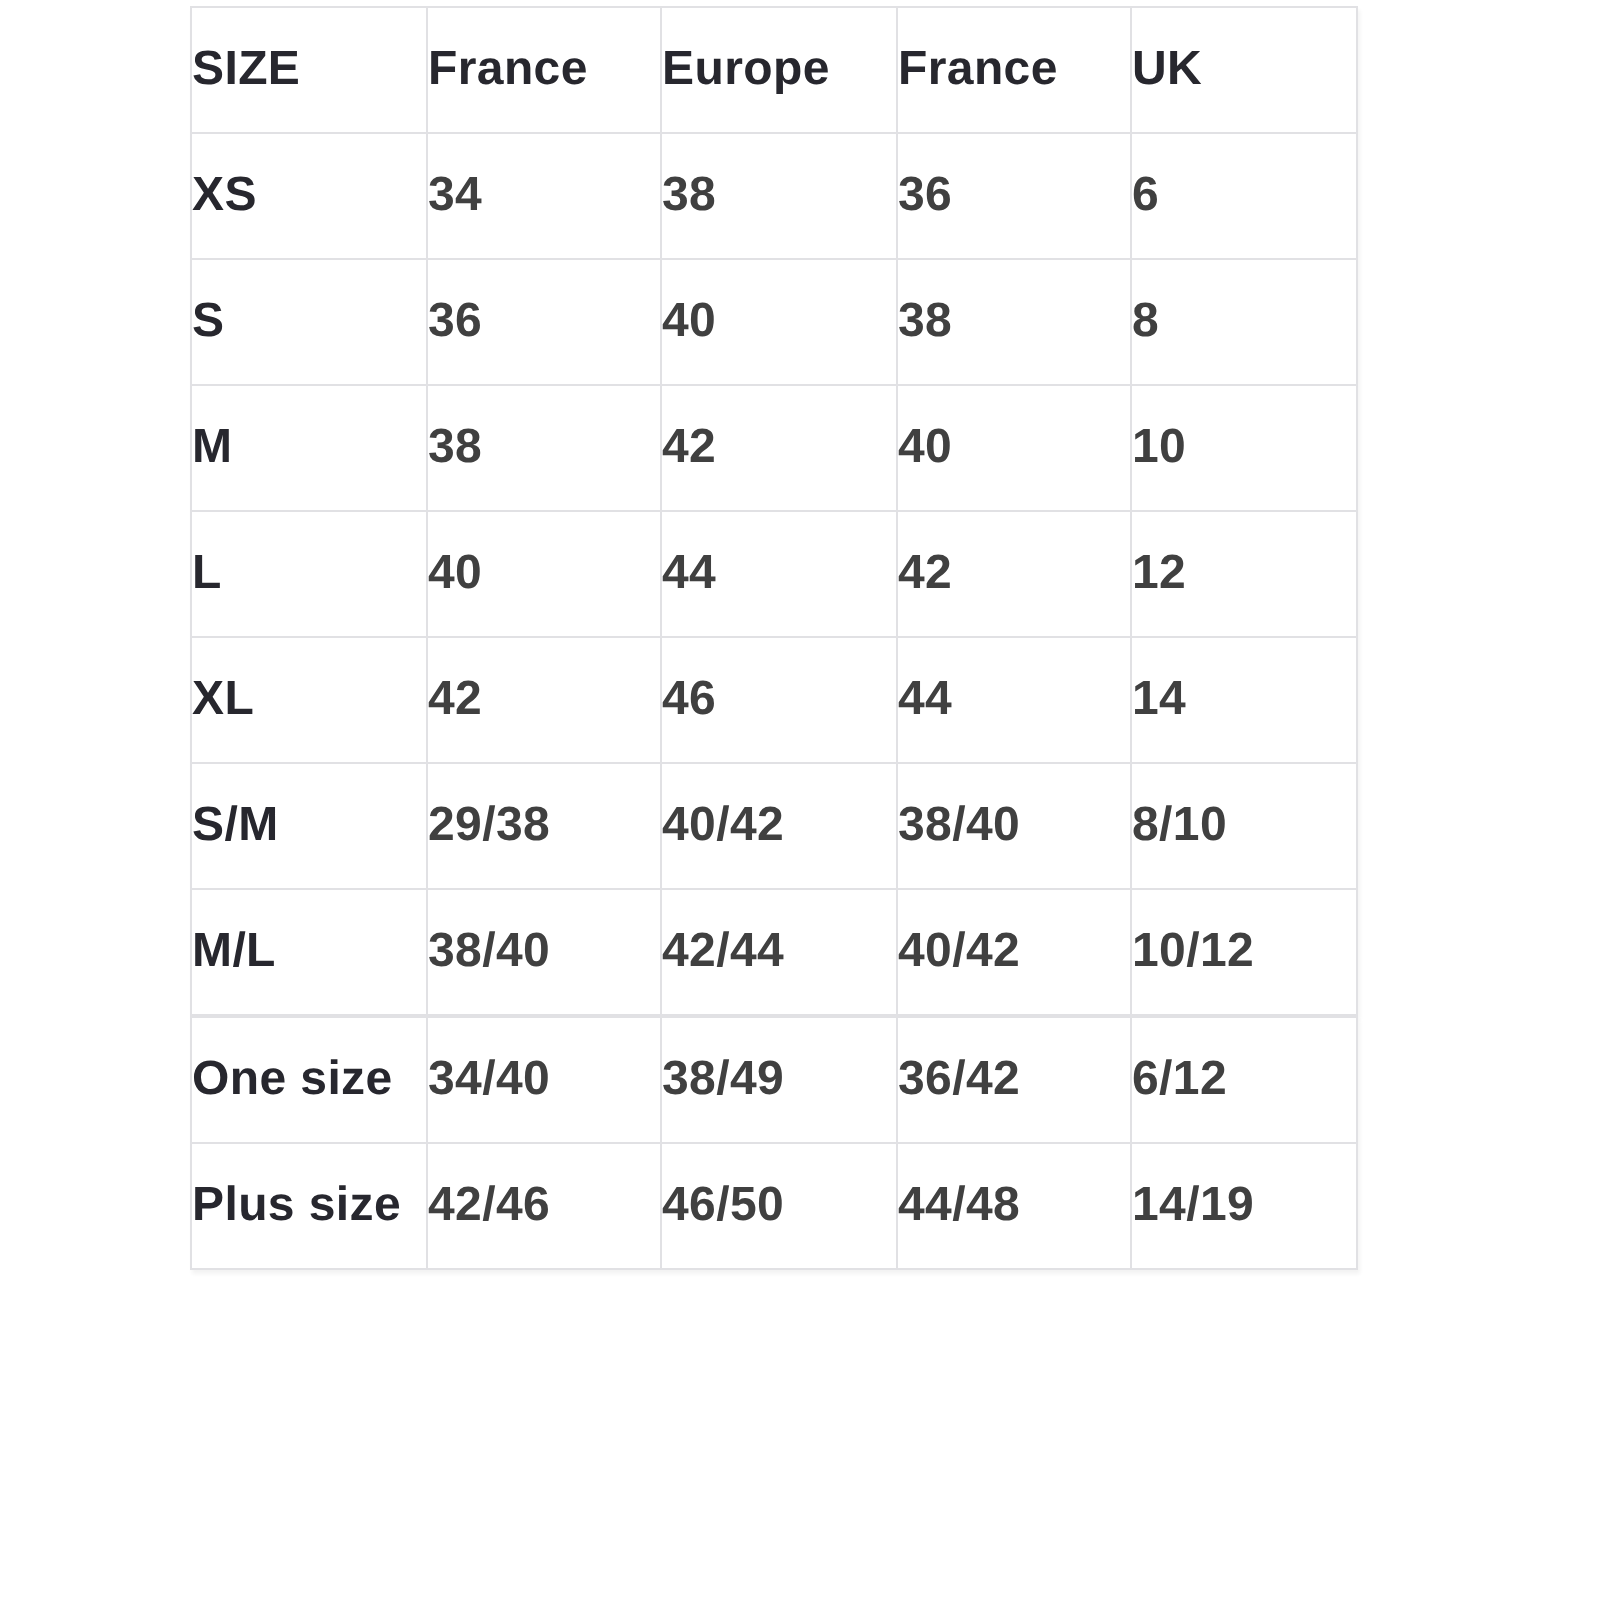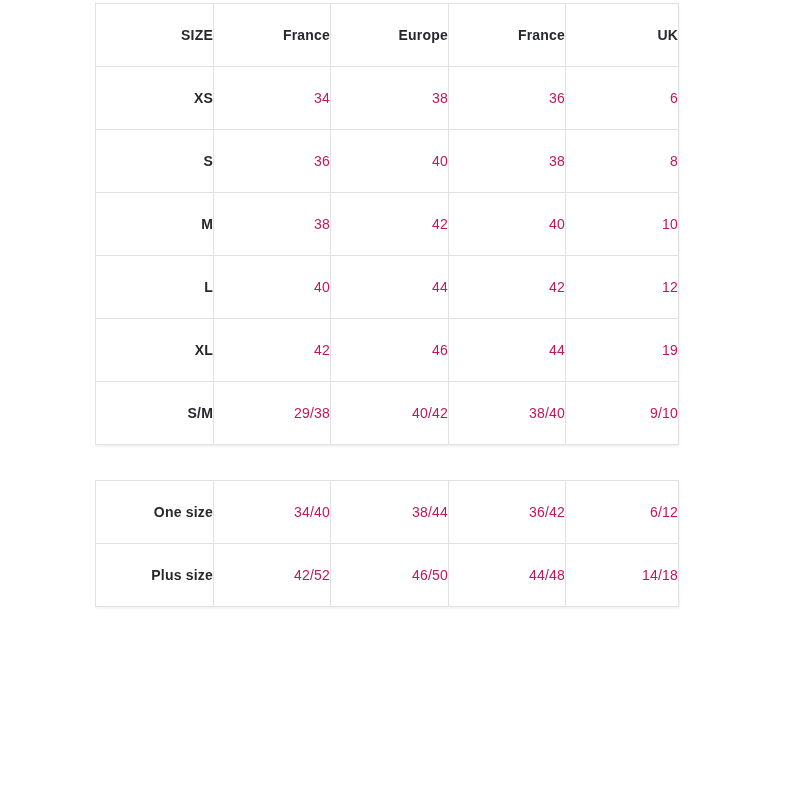--- a/index.html
+++ b/index.html
@@ -22,36 +22,35 @@
     box-shadow: 1px 2px 2px rgba(0,0,0,0.05);
   }
   col.c0 { width: 118px; }
   col.c1 { width: 117px; }
   col.c2 { width: 118px; }
   col.c3 { width: 117px; }
   col.c4 { width: 113px; }
   th, td {
     border: 1px solid #e1e1e4;
     height: 62px;
-    text-align: right;
+    text-align: left;
     vertical-align: middle;
-    font-size: 14px;
+    font-size: 24px;
     letter-spacing: 0.2px;
     padding: 0;
   }
   th, td.label-cell {
     font-weight: bold;
     color: #27272e;
   }
   td.value-cell {
-    font-weight: normal;
-    color: #be185d;
+    font-weight: bold;
+    color: #404040;
   }
   #special-table {
-    margin-top: 35px;
   }
 </style>
 </head>
 <body>
 
 <div class="page">
 
   <table id="size-table">
     <colgroup>
       <col class="c0">
@@ -96,51 +95,58 @@
           <td class="value-cell">40</td>
           <td class="value-cell">44</td>
           <td class="value-cell">42</td>
           <td class="value-cell">12</td>
         </tr>
         <tr>
           <td class="label-cell">XL</td>
           <td class="value-cell">42</td>
           <td class="value-cell">46</td>
           <td class="value-cell">44</td>
-          <td class="value-cell">19</td>
+          <td class="value-cell">14</td>
         </tr>
         <tr>
           <td class="label-cell">S/M</td>
           <td class="value-cell">29/38</td>
           <td class="value-cell">40/42</td>
           <td class="value-cell">38/40</td>
-          <td class="value-cell">9/10</td>
+          <td class="value-cell">8/10</td>
+        </tr>
+        <tr>
+          <td class="label-cell">M/L</td>
+          <td class="value-cell">38/40</td>
+          <td class="value-cell">42/44</td>
+          <td class="value-cell">40/42</td>
+          <td class="value-cell">10/12</td>
         </tr>
       </tbody>
   </table>
 
   <table id="special-table">
     <colgroup>
       <col class="c0">
         <col class="c1">
         <col class="c2">
         <col class="c3">
         <col class="c4">
     </colgroup>
     <tbody id="special-table-body">
         <tr>
           <td class="label-cell">One size</td>
           <td class="value-cell">34/40</td>
-          <td class="value-cell">38/44</td>
+          <td class="value-cell">38/49</td>
           <td class="value-cell">36/42</td>
           <td class="value-cell">6/12</td>
         </tr>
         <tr>
           <td class="label-cell">Plus size</td>
-          <td class="value-cell">42/52</td>
+          <td class="value-cell">42/46</td>
           <td class="value-cell">46/50</td>
           <td class="value-cell">44/48</td>
-          <td class="value-cell">14/18</td>
+          <td class="value-cell">14/19</td>
         </tr>
       </tbody>
   </table>
 
 </div>
 
 </body></html>

